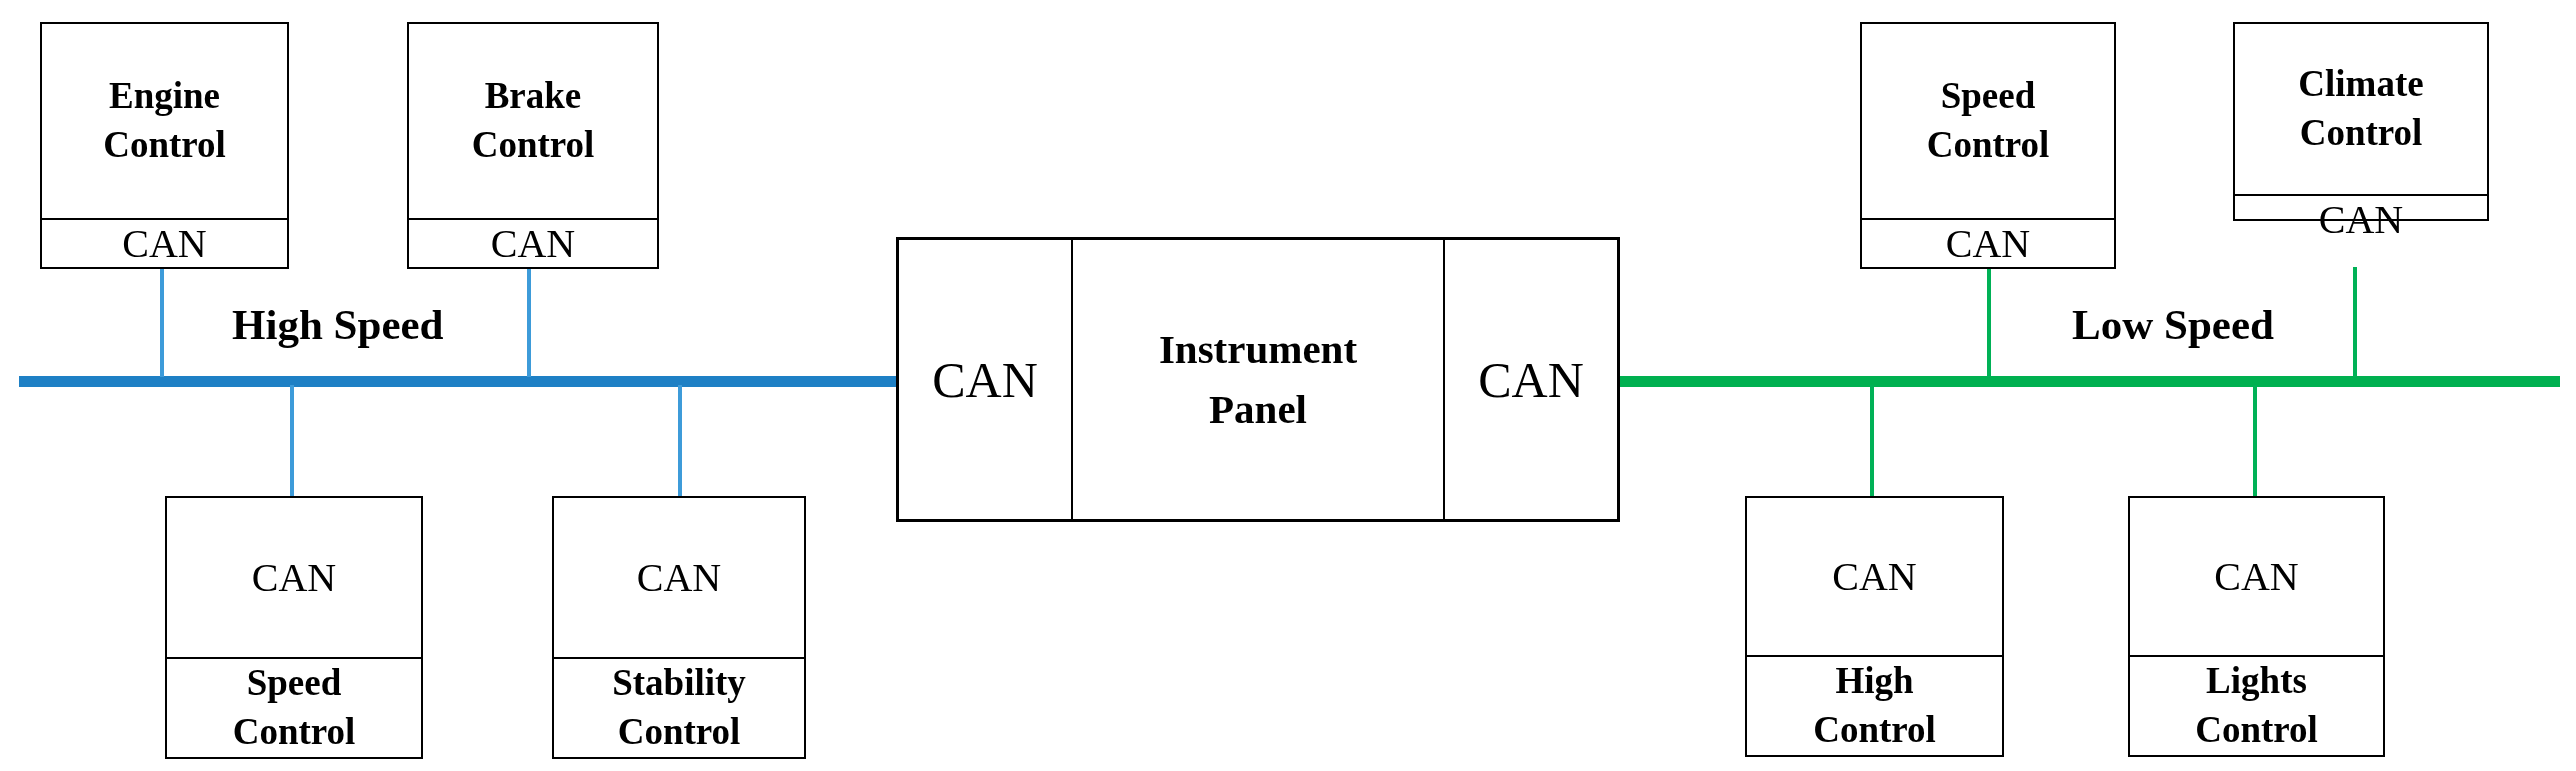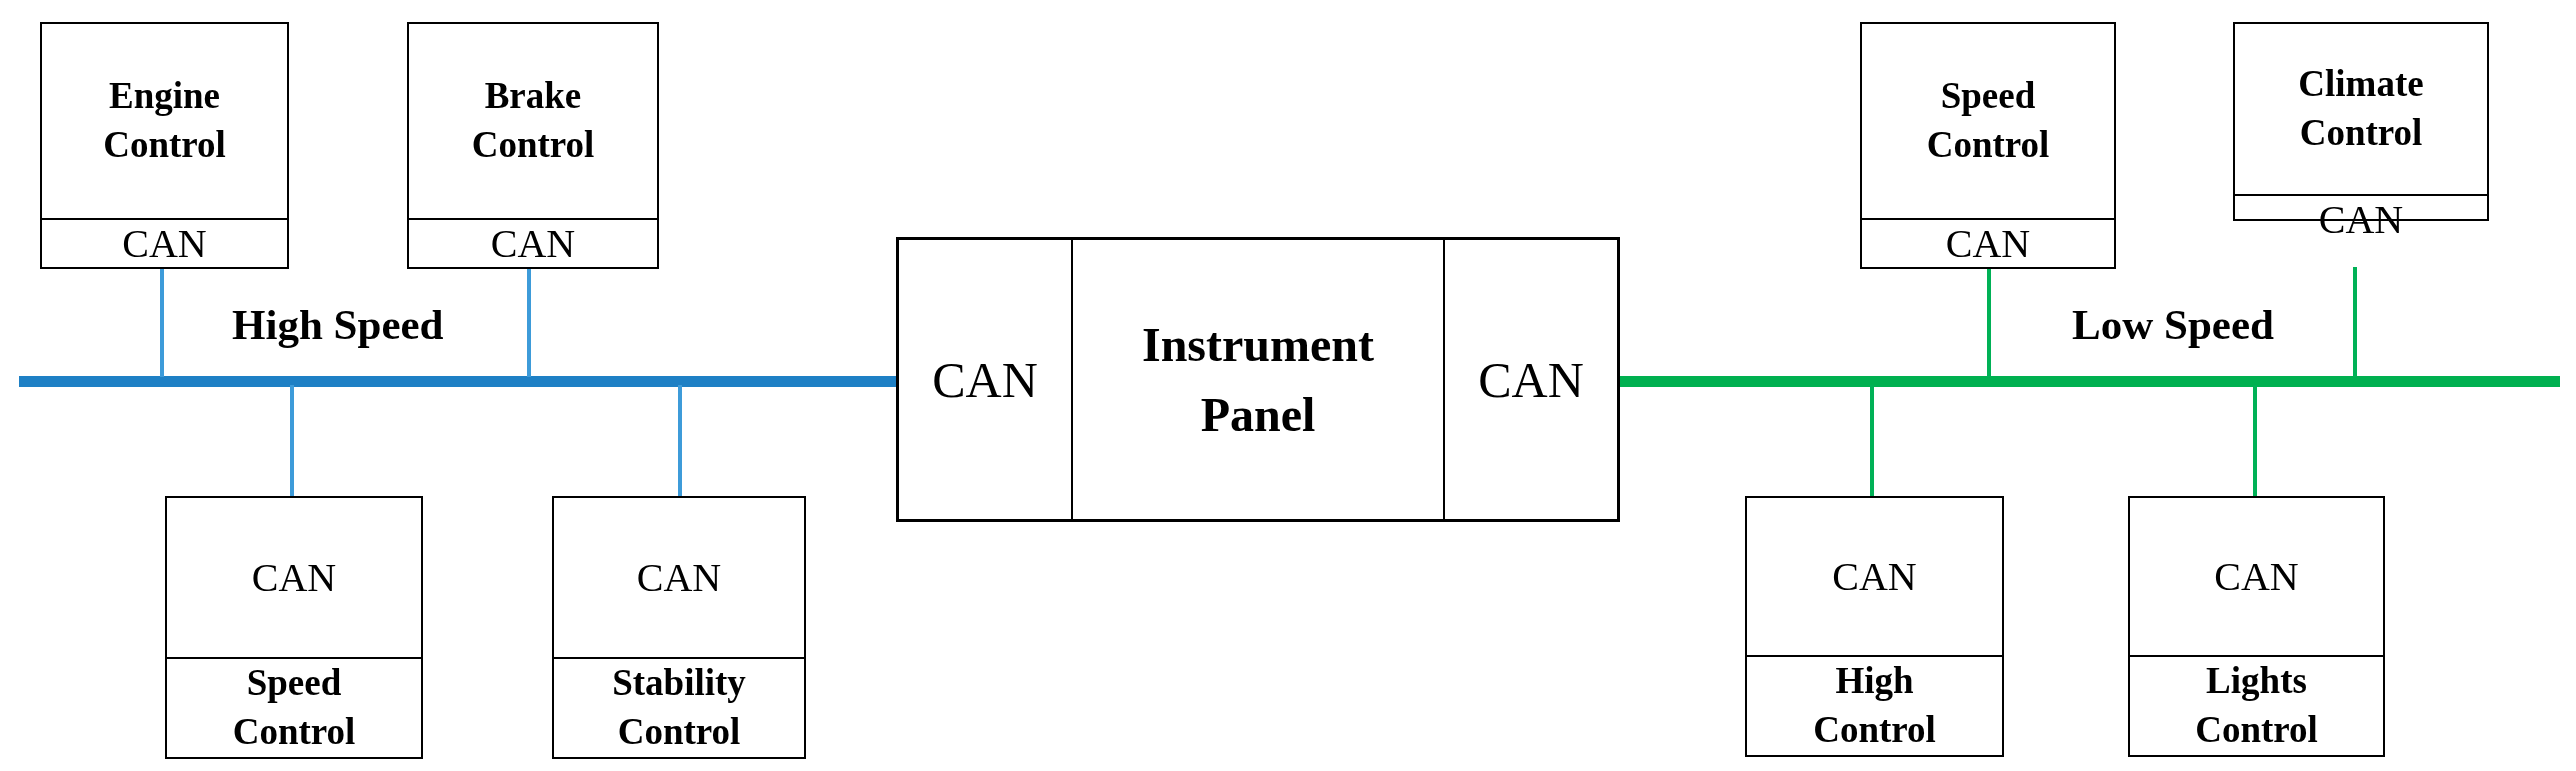--- a/index.html
+++ b/index.html
@@ -71,21 +71,21 @@
     border:3.4px solid #000;box-sizing:border-box;
     display:flex;background:#fff;
   }
   .gw-cell{
     display:flex;align-items:center;justify-content:center;
     text-align:center;box-sizing:border-box;
   }
   .gw-can{width:172px;font-size:50px;font-weight:normal;}
   .gw-name{
     flex:1;border-left:2.8px solid #000;border-right:2.8px solid #000;
-    font-weight:bold;font-size:48px;line-height:1.45;
+    font-weight:bold;font-size:41px;line-height:1.45;
     white-space:pre-line;
   }
 </style>
 </head>
 <body>
 
 <div class="stage">
 
   <div class="bus bus-high" style="background-color: rgb(30, 128, 197);"></div>
   <div class="bus bus-low" style="background-color: rgb(0, 176, 80);"></div>

